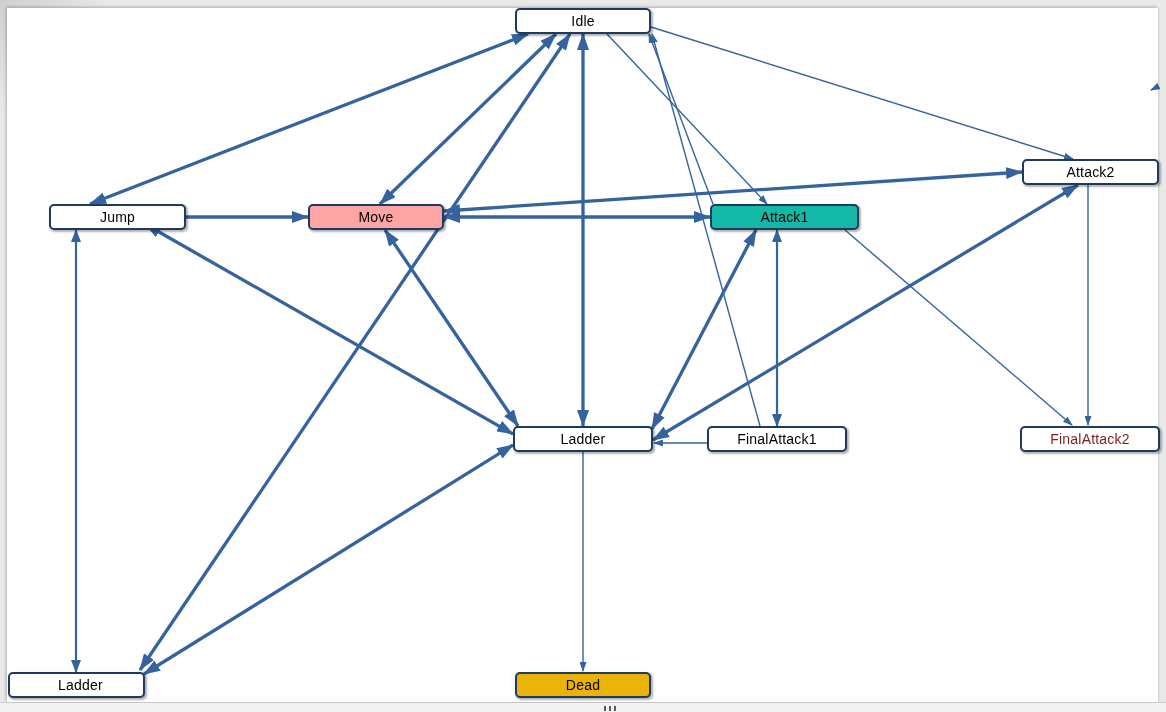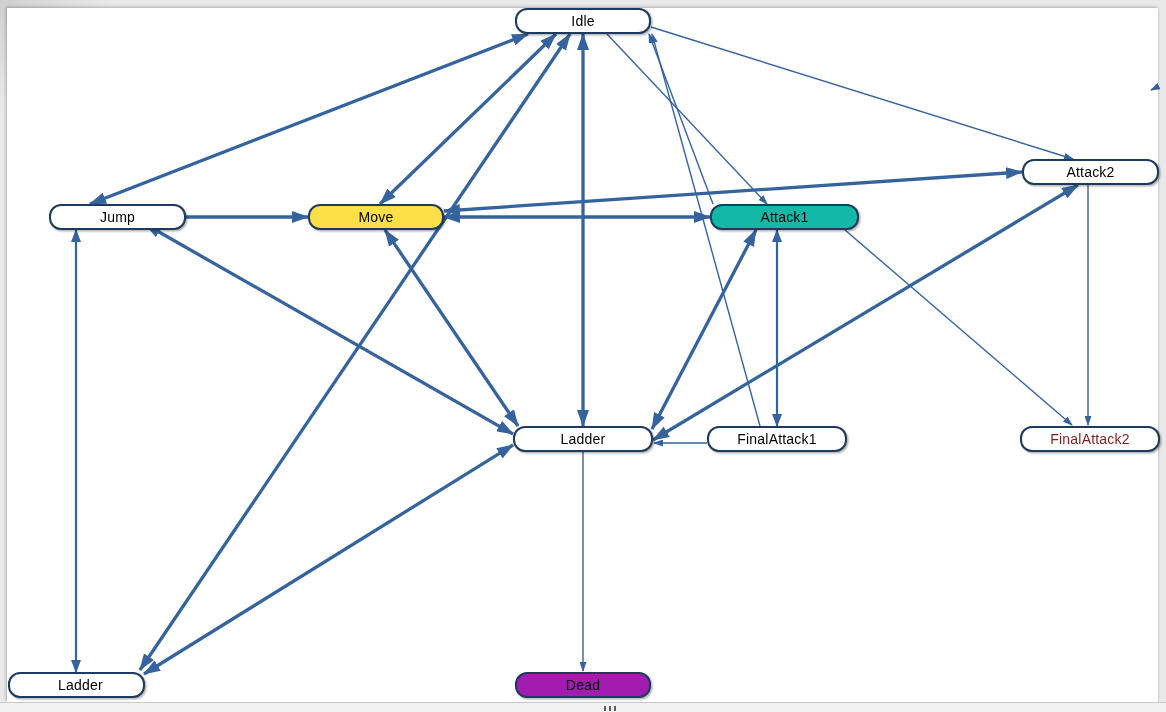--- a/index.html
+++ b/index.html
@@ -14,21 +14,21 @@
   }
   .canvas {
     position:absolute; left:7px; top:8px; width:1151px; height:694px;
     background:#ffffff;
     box-shadow:-1px -1px 3px rgba(0,0,0,0.25), 1px 1px 2px rgba(0,0,0,0.08);
   }
   #edge-layer { position:absolute; left:0; top:0; width:1166px; height:712px; pointer-events:none; }
   #node-layer { position:absolute; left:0; top:0; width:0; height:0; }
   .node {
     position:absolute; box-sizing:border-box;
-    background:#ffffff; border:2.5px solid #1e3a5f; border-radius:12px;
+    background:#ffffff; border:2.5px solid #1e3a5f; border-radius:5px;
     display:flex; align-items:center; justify-content:center;
     font-size:14px; color:#000; letter-spacing:0.2px;
     box-shadow:1.5px 1.5px 2px rgba(0,0,0,0.3);
   }
   .bottom-bar {
     position:absolute; left:0; top:702px; width:1166px; height:10px;
     background:#f2f2f2; border-top:1px solid #c8c8c8; box-sizing:border-box;
   }
   .grip { position:absolute; left:604px; top:3px; display:flex; gap:3px; cursor:row-resize; }
   .grip span { display:block; width:2px; height:5px; background:#5a5a5a; }
@@ -73,28 +73,28 @@
     <line x1="707" y1="443" x2="654" y2="443" stroke="#35639d" stroke-width="1.4" marker-end="url(#arr-thin)"></line>
     <line x1="845" y1="230" x2="1072" y2="425" stroke="#35639d" stroke-width="1.4" marker-end="url(#arr-thin)"></line>
     <line x1="1088" y1="185" x2="1088" y2="425" stroke="#35639d" stroke-width="1.4" marker-end="url(#arr-thin)"></line>
     <line x1="583" y1="452" x2="583" y2="671" stroke="#35639d" stroke-width="1.4" marker-end="url(#arr-thin)"></line>
     <line x1="1157" y1="87" x2="1151" y2="90" stroke="#35639d" stroke-width="1.4" marker-end="url(#arr-thin)"></line>
   </svg>
 
 <div id="node-layer">
     <div class="node" style="left: 515px; top: 8px; width: 136px; height: 26px; border-color: rgb(30, 58, 95); background: rgb(255, 255, 255); color: rgb(0, 0, 0);">Idle</div>
     <div class="node" style="left: 8px; top: 204px; width: 137px; height: 26px; border-color: rgb(30, 58, 95); background: rgb(255, 255, 255); color: rgb(0, 0, 0); margin-left: 41px;">Jump</div>
-    <div class="node" style="left: 308px; top: 204px; width: 136px; height: 26px; border-color: rgb(30, 58, 95); background: #fde047; color: rgb(0, 0, 0);">Move</div>
+    <div class="node" style="left: 308px; top: 204px; width: 136px; height: 26px; border-color: rgb(30, 58, 95); background: #fca5a5; color: rgb(0, 0, 0);">Move</div>
     <div class="node" style="left: 710px; top: 204px; width: 149px; height: 26px; border-color: rgb(30, 58, 95); background: #14b8a6; color: rgb(0, 0, 0);">Attack1</div>
     <div class="node" style="left: 1022px; top: 159px; width: 137px; height: 26px; border-color: rgb(30, 58, 95); background: rgb(255, 255, 255); color: rgb(0, 0, 0);">Attack2</div>
     <div class="node" style="left: 513px; top: 426px; width: 140px; height: 26px; border-color: rgb(30, 58, 95); background: rgb(255, 255, 255); color: rgb(0, 0, 0);">Ladder</div>
     <div class="node" style="left: 707px; top: 426px; width: 140px; height: 26px; border-color: rgb(30, 58, 95); background: rgb(255, 255, 255); color: rgb(0, 0, 0);">FinalAttack1</div>
     <div class="node" style="left: 1020px; top: 426px; width: 140px; height: 26px; border-color: rgb(30, 58, 95); background: rgb(255, 255, 255); color: #7f1d1d;">FinalAttack2</div>
     <div class="node" style="left: 8px; top: 672px; width: 137px; height: 26px; border-color: rgb(30, 58, 95); background: rgb(255, 255, 255); color: rgb(0, 0, 0); padding-left: 8px;">Ladder</div>
-    <div class="node" style="left: 515px; top: 672px; width: 136px; height: 26px; border-color: rgb(30, 58, 95); background: #a21caf; color: rgb(0, 0, 0);">Dead</div>
+    <div class="node" style="left: 515px; top: 672px; width: 136px; height: 26px; border-color: rgb(30, 58, 95); background: #eab308; color: rgb(0, 0, 0);">Dead</div>
   </div>
 
 <div class="bottom-bar">
   <div class="grip">
     <span></span>
     <span></span>
     <span></span>
   </div>
 </div>
 

